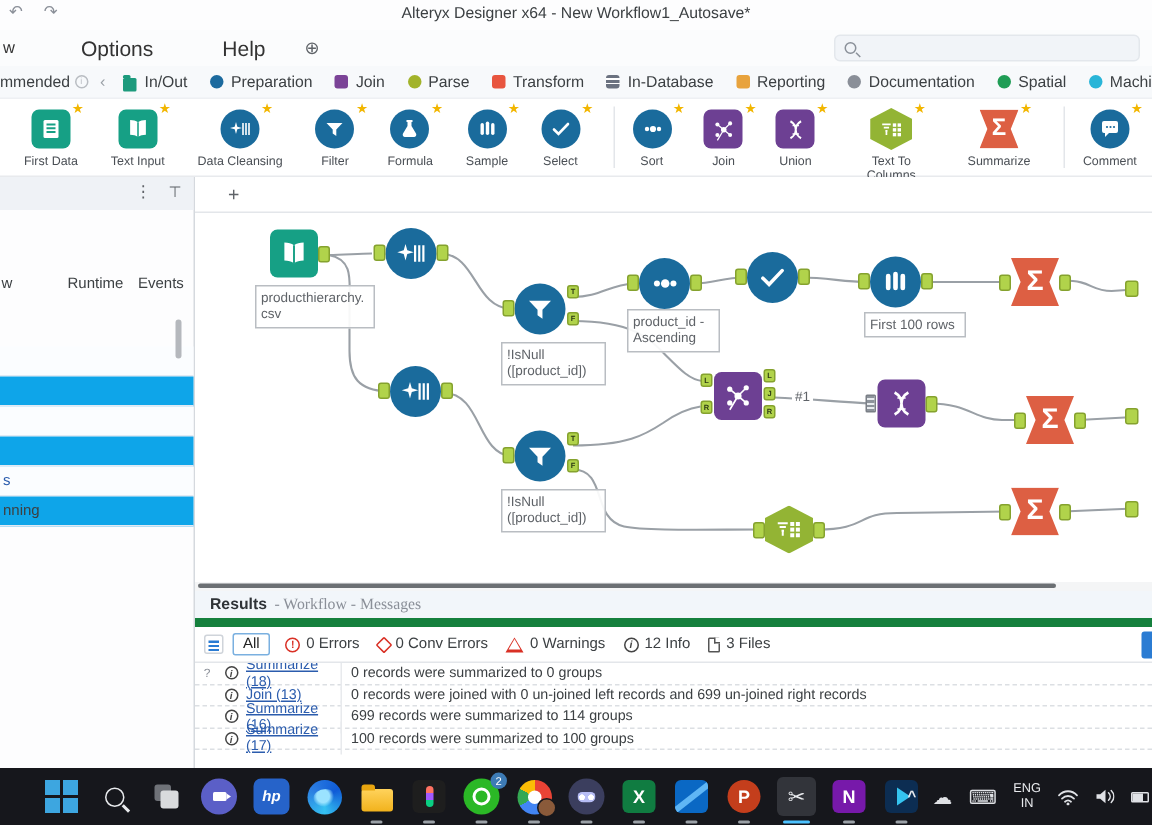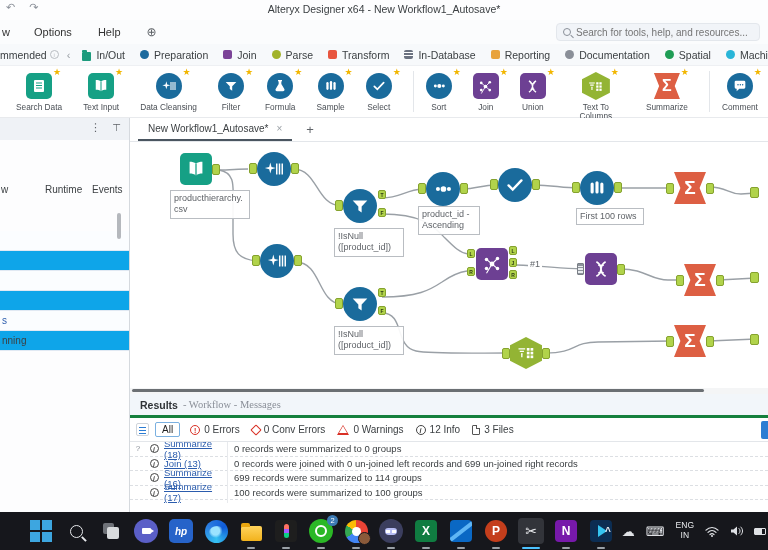--- a/index.html
+++ b/index.html
@@ -6,21 +6,21 @@
   html,body { width:768px; height:550px; overflow:hidden; font-family:"Liberation Sans",sans-serif; background:#fff; }
   #app { position:relative; width:768px; height:550px; background:#fff; }
 
   
   .titlebar { position:relative; height:20px; background:#fdfdfe; }
   .qat { position:absolute; left:6px; top:1px; color:#8a8f98; font-size:11px; letter-spacing:14px; }
   .win-title { position:absolute; left:0; right:0; top:3px; text-align:center; font-size:10.5px; color:#3c4043; }
 
   
   .menubar { position:relative; height:24px; background:#fbfcfd; display:flex; align-items:center; }
-  .menu-item { font-size:11px; color:#333; margin-right:26px; }
+  .menu-item { font-size:14px; color:#333; margin-right:26px;margin-left:20px; }
   .menu-partial { margin-left:2px; margin-right:24px; font-size:11px; color:#333; }
   .globe { font-size:12px; color:#5f6368; }
   .searchbox { position:absolute; right:8px; top:3px; width:204px; height:18px; background:#f1f4f8; border:1px solid #e3e7ec; border-radius:4px; display:flex; align-items:center; padding:0 6px; }
   .searchbox .mag { width:8px; height:8px; border:1.3px solid #8a9099; border-radius:50%; position:relative; margin-right:5px; flex:none; }
   .searchbox .mag::after { content:""; position:absolute; width:4px; height:1.3px; background:#8a9099; transform:rotate(45deg); left:6px; top:7px; }
   .searchbox input { border:none; background:transparent; outline:none; font-size:10px; color:#5f6368; width:100%; font-family:"Liberation Sans",sans-serif; }
 
   
   .ribbon { height:22px; background:#f7f9fb; display:flex; align-items:center; font-size:10.5px; color:#3c4043; border-bottom:1px solid #eef0f3; white-space:nowrap; overflow:hidden; }
   .rib-partial { margin-left:0; color:#3c4043; }
@@ -97,21 +97,21 @@
   .ann { position:absolute; border:1px solid #b9bdc2; background:rgba(255,255,255,.92); font-size:9px; color:#5f6368; padding:2px 3px; line-height:1.25; word-wrap:break-word; z-index:4; }
   .hash { position:absolute; font-size:9px; color:#5f6368; background:#fff; padding:0 2px; z-index:4; }
 
   .hscroll { height:6px; background:#f4f5f6; position:relative; }
   .hscroll .thumb { position:absolute; left:2px; top:1px; width:572px; height:3px; background:#6b6f73; border-radius:2px; }
 
   
   .bottom { height:118px; display:flex; }
   .bottom .lp-cont { width:130px; background:#fdfdfe; border-right:1px solid #d5d9de; flex:none; }
   .results { flex:1; display:flex; flex-direction:column; overflow:hidden; }
-  .res-head { height:24px; background:#f2f6fa; border-bottom:3px solid #15803d; display:flex; align-items:center; padding-left:10px; font-size:10.5px; }
+  .res-head { height:24px; background:#f2f6fa; border-bottom:6px solid #15803d; display:flex; align-items:center; padding-left:10px; font-size:10.5px; }
   .res-title { font-weight:bold; color:#2f3337; margin-right:5px; }
   .res-sub { color:#8a8f98;font-family:Liberation Serif, serif; }
   .res-filter { position:relative; height:24px; background:#fff; border-bottom:1px solid #e3e6ea; display:flex; align-items:center; padding-left:6px; font-size:10px; color:#3c4043; }
   .rf-list { width:13px; height:13px; border:1px solid #cfd4da; border-radius:2px; margin-right:6px; background:linear-gradient(#fff,#fff); position:relative; flex:none; }
   .rf-list::before { content:""; position:absolute; left:2px; right:2px; top:3px; height:7px; background:linear-gradient(#2b7cd3 0 1.4px,transparent 1.4px 2.8px,#2b7cd3 2.8px 4.2px,transparent 4.2px 5.6px,#2b7cd3 5.6px 7px); }
   .rf-all { border:1px solid #7ab0e0; border-radius:2px; padding:1px 6px; margin-right:10px; color:#222; background:#fff; }
   .rf-item { display:flex; align-items:center; margin-right:12px; }
   .rf-item .gi { margin-right:4px; flex:none; }
   .gi-err { width:10px; height:10px; border:1.2px solid #d93025; border-radius:50%; color:#d93025; font-size:7px; font-weight:bold; text-align:center; line-height:9px; }
   .gi-conv { width:8px; height:8px; border:1.2px solid #d93025; transform:rotate(45deg); border-radius:1px; position:relative; }
@@ -185,21 +185,20 @@
     <div class="win-title">Alteryx Designer x64 - New Workflow1_Autosave*</div>
   </div>
 
   <div class="menubar">
     <span class="menu-partial">w</span>
     <span class="menu-item">Options</span>
     <span class="menu-item">Help</span>
     <span class="globe">⊕</span>
     <div class="searchbox">
       <span class="mag"></span>
-      <input placeholder="Search for tools, help, and resources..." style="">
     </div>
   </div>
 
   <div class="ribbon">
     <span class="rib-partial">mmended</span>
     <span class="rib-info">i</span>
     <span class="rib-back">‹</span>
     <span class="cat">
         <span class="ci folder" style="background:#1d9b7d"></span>
         <span>In/Out</span>
@@ -247,21 +246,21 @@
     <div class="pt">
       <div class="icwrap">
           <span class="star">★</span>
         <div class="tg tile-teal sz26">
             <svg width="16" height="16" viewBox="0 0 16 16">
               <rect x="3" y="2" width="10" height="12" rx="1" fill="#fff"></rect>
               <path d="M5 5h6M5 7.5h6M5 10h6" stroke="#16a085" stroke-width="1.2"></path>
             </svg>
           </div>
       </div>
-        <div class="lbl">Search Data</div>
+        <div class="lbl">First Data</div>
     </div>
     <div class="pt">
       <div class="icwrap">
           <span class="star">★</span>
         <div class="tg tile-teal sz26">
             <svg width="18" height="18" viewBox="0 0 24 24">
               <path d="M12 6C10.2 4.6 7.8 4 5 4v13c2.8 0 5.2.6 7 2 1.8-1.4 4.2-2 7-2V4c-2.8 0-5.2.6-7 2z" fill="#fff"></path>
               <path d="M12 6v13" stroke="#16a085" stroke-width="1.4"></path>
             </svg>
           </div>
@@ -429,24 +428,20 @@
           </div>
         <div class="lp-row">
             <span class="lp-frag-text">nning</span>
           </div>
       </div>
       <div class="lp-scroll"></div>
     </div>
 
     <div class="canvaswrap">
       <div class="tabstrip">
-        <div class="wf-tab">
-          <span>New Workflow1_Autosave*</span>
-          <span class="close">×</span>
-        </div>
         <span class="newtab">+</span>
       </div>
 
       <div class="canvas">
         <svg class="wires" width="638" height="246">
           <g fill="none" stroke="#9aa0a6" stroke-width="1.4">
             <path d="M89 28 C100 28 108 27 118 27"></path>
             <path d="M89 28 C106 31 103 45 103 62 L103 92 C103 110 109 118 128 119"></path>
             <path d="M164 27 C188 28 186 63 211 64"></path>
             <path d="M252 56 C270 56 276 48 292 47"></path>

